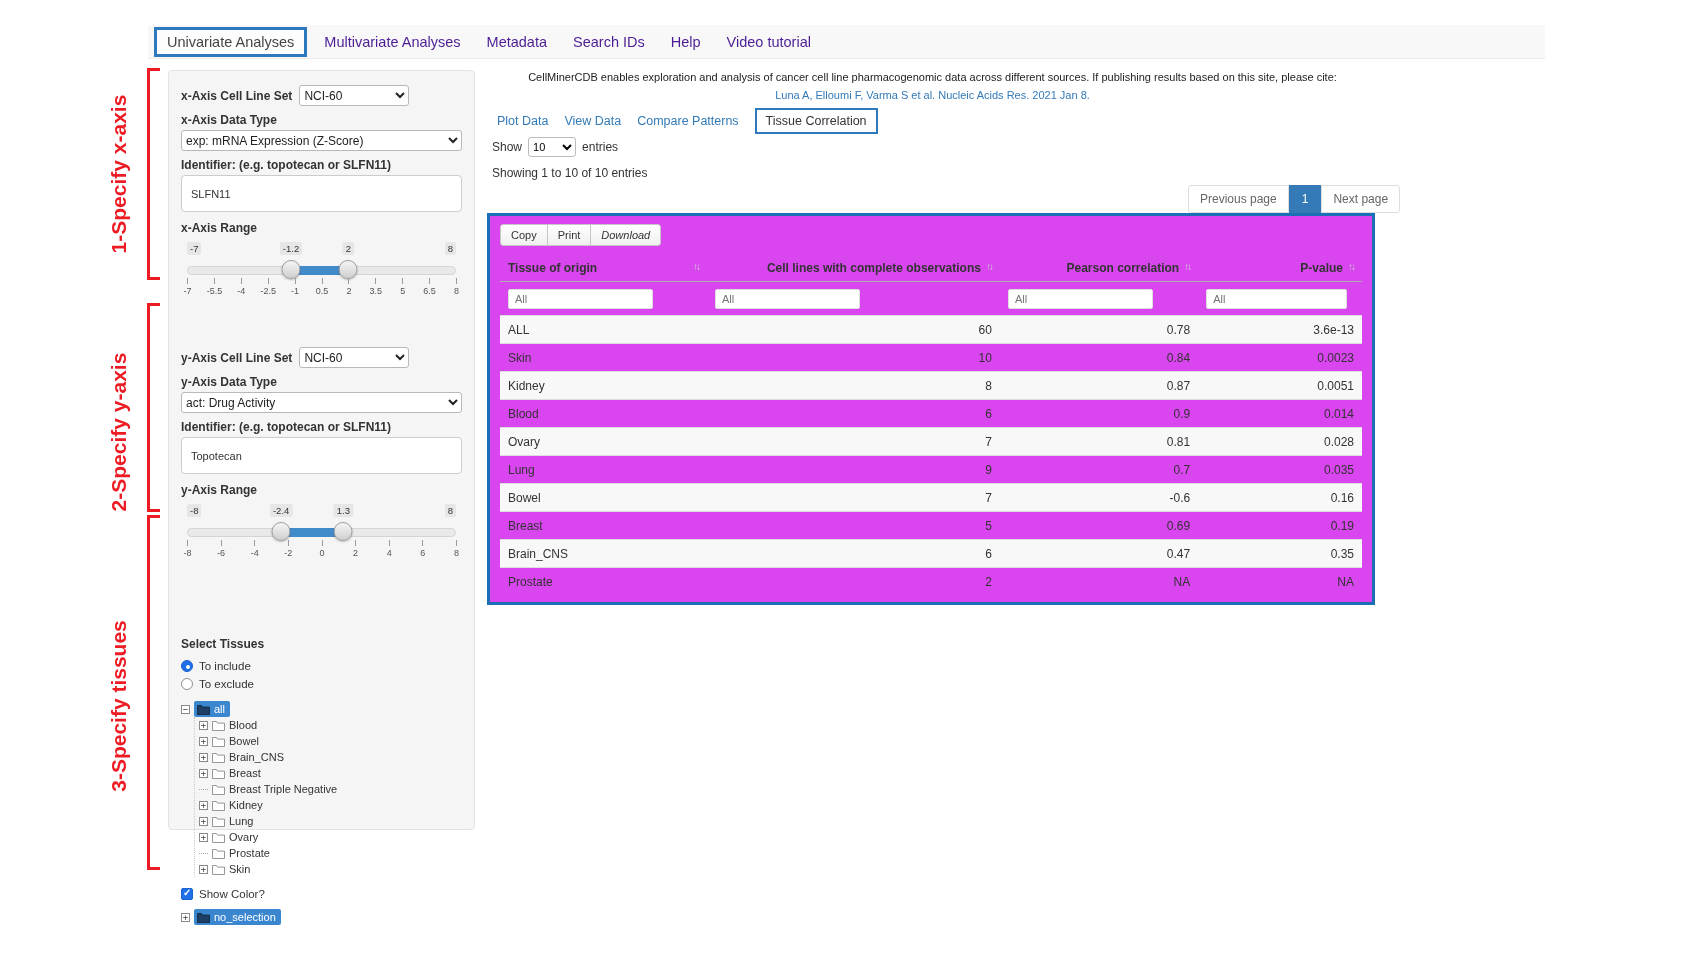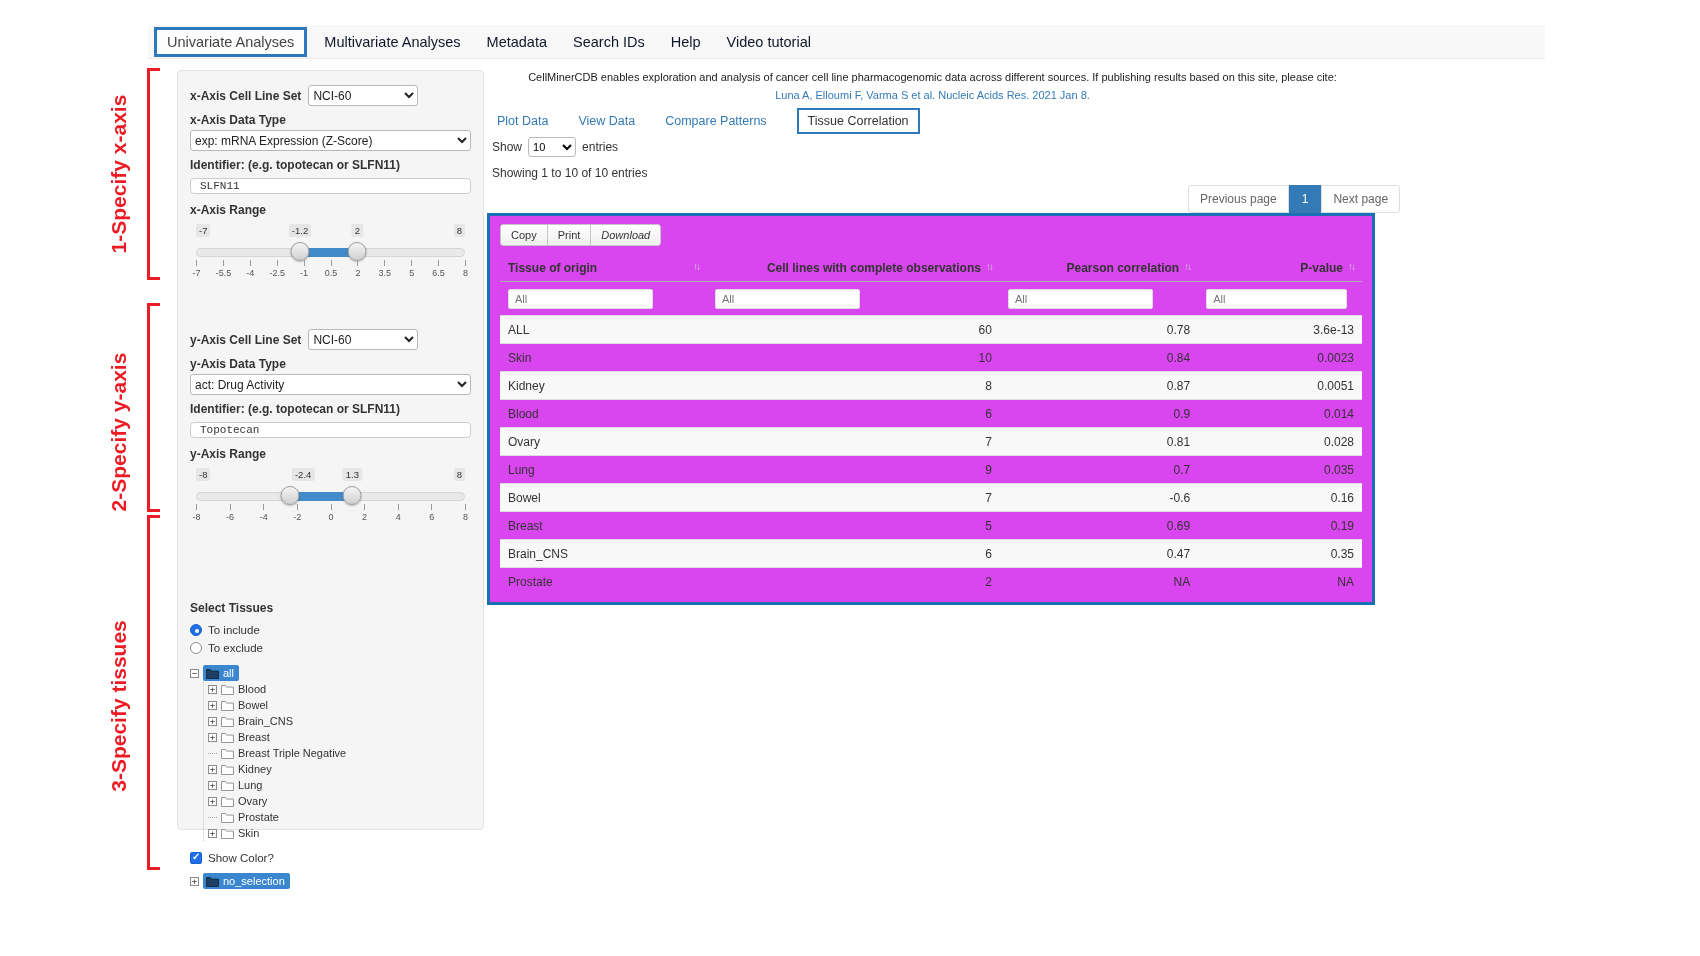--- a/index.html
+++ b/index.html
@@ -8,55 +8,55 @@
     background: #ffffff; font-family: "Liberation Sans", sans-serif; color: #333;
     overflow: hidden;
   }
 
   
   .topnav {
     position: absolute; left: 148px; top: 25px; width: 1397px; height: 34px;
     background: #f8f8f8; border-bottom: 1px solid #ececec;
     display: flex; align-items: center; padding-left: 6px;
   }
-  .nav-item { padding: 6px 13px; font-size: 14.5px; color: #0f172a; cursor: pointer; white-space: nowrap; }
+  .nav-item { padding: 6px 13px; font-size: 14.5px; color: #4c1d95; cursor: pointer; white-space: nowrap; }
   .nav-item.active {
     border: 3px solid #2e79bd; background: #fdfdfd; color: #444;
     padding: 4px 10px; margin-right: 4px;
   }
 
   
   .bracket {
     position: absolute; left: 147px; width: 13px;
     border-left: 3px solid #ed1c24; border-top: 3px solid #ed1c24; border-bottom: 3px solid #ed1c24;
   }
   .rot-label {
     position: absolute; width: 230px; text-align: center; white-space: nowrap;
     color: #ed1c24; font-weight: bold; font-size: 21px;
     transform: rotate(-90deg);
   }
 
   
   .sidebar {
-    position: absolute; left: 177px; top: 70px; width: 307px; height: 760px;
+    position: absolute; left: 168px; top: 70px; width: 307px; height: 760px;
     background: #f5f5f5; border: 1px solid #e3e3e3; border-radius: 4px;
     padding: 14px 12px;
   }
   .fld-label { font-size: 12px; font-weight: bold; color: #333; margin: 0 0 3px 0; }
   .inline-row { display: flex; align-items: center; gap: 7px; margin-bottom: 7px; }
   .inline-row .fld-label { margin: 0; }
   select.sel {
     height: 21px; font-size: 12px; border: 1px solid #b8b8b8; border-radius: 3px;
     background: #fff; color: #222; font-family: "Liberation Sans", sans-serif;
   }
   .sel-wide { width: 100%; margin-bottom: 7px; }
   input.text-field {
-    width: 100%; height: 16px; border: 1px solid #ccc; border-radius: 4px;
+    width: 100%; height: 37px; border: 1px solid #ccc; border-radius: 4px;
     padding: 2px 9px; font-size: 11px; background: #fff; color: #333; margin-bottom: 9px;
-    font-family: Liberation Mono, monospace;
+    font-family: Liberation Sans, sans-serif;
   }
 
   
   .slider { position: relative; height: 58px; margin: 22px 6px 14px 6px; }
   .ir-line { position: absolute; top: 9px; left: 0; right: 0; height: 9px; background: #e9e9e9; border: 1px solid #d5d5d5; border-radius: 6px; }
   .ir-bar  { position: absolute; top: 9px; height: 9px; background: #428bca; }
   .handle  {
     position: absolute; top: 3px; width: 19px; height: 19px; border-radius: 50%;
     background: linear-gradient(#f5f5f5,#cfcfcf); border: 1px solid #9e9e9e;
     transform: translateX(-50%); box-shadow: 0 1px 2px rgba(0,0,0,.25);
@@ -91,21 +91,21 @@
     display: inline-flex; align-items: center; gap: 4px; height: 16px;
     background: #3a87cf; border-radius: 2px; color: #fff; padding: 0 5px 0 3px; font-size: 11px;
   }
   .tree-label { white-space: nowrap; }
   .folder-svg { display: block; }
 
   
   .citation { position: absolute; left: 490px; top: 70px; width: 885px; text-align: center; font-size: 11px; color: #222; line-height: 15px; }
   .citation-link { display: block; margin-top: 3px; color: #337ab7; cursor: pointer; }
 
-  .tabs { position: absolute; left: 497px; top: 108px; display: flex; align-items: center; gap: 30px; font-size: 12.5px; }
+  .tabs { position: absolute; left: 497px; top: 108px; display: flex; align-items: center; gap: 16px; font-size: 12.5px; }
   .tab { color: #337ab7; cursor: pointer; white-space: nowrap; }
   .tab.active { color: #333; border: 2px solid #2e79bd; padding: 4px 9px; background: #fff; }
 
   .show-row { position: absolute; left: 492px; top: 137px; display: flex; align-items: center; gap: 6px; font-size: 12px; color: #333; }
   .show-row select { height: 20px; width: 48px; font-size: 11px; border: 1px solid #bbb; border-radius: 3px; background: #fff; }
   .showing-text { position: absolute; left: 492px; top: 166px; font-size: 12px; color: #333; }
 
   .pagination { position: absolute; top: 185px; left: 1188px; display: flex; align-items: stretch; font-size: 12px; }
   .page-btn { border: 1px solid #ddd; background: #fff; color: #666; padding: 6px 11px; cursor: pointer; white-space: nowrap; }
   .page-btn.prev { border-radius: 3px 0 0 3px; }
@@ -256,21 +256,21 @@
   <div class="fld-label">y-Axis Data Type</div>
   <select class="sel sel-wide">
     <option>act: Drug Activity</option>
   </select>
   <div class="fld-label">Identifier: (e.g. topotecan or SLFN11)</div>
   <input class="text-field" value="Topotecan" style="">
   <div class="fld-label">y-Axis Range</div>
   <div class="slider">
     <span class="ir-lbl ir-min">-8</span>
     <span class="ir-lbl ir-max">8</span>
-    <span class="ir-lbl ir-from" style="left: 35%; margin-left: 13px;">-2.4</span>
+    <span class="ir-lbl ir-from" style="left: 35%;">-2.4</span>
     <span class="ir-lbl ir-to" style="left: 58.125%;">1.3</span>
     <div class="ir-line"></div>
     <div class="ir-bar" style="left: 35%; width: 23.125%;"></div>
     <div class="handle handle-from" style="left: 35%;"></div>
     <div class="handle handle-to" style="left: 58.125%;"></div>
     <div class="ir-grid">
         <div class="ir-tick" style="left: 0%;">
           <span class="ir-tick-label">-8</span>
         </div>
         <div class="ir-tick" style="left: 12.5%;">

